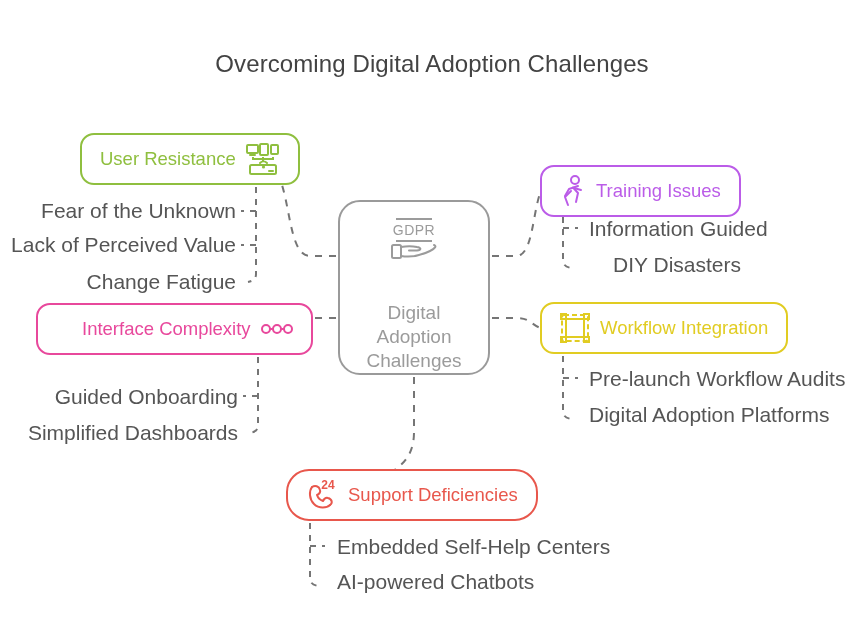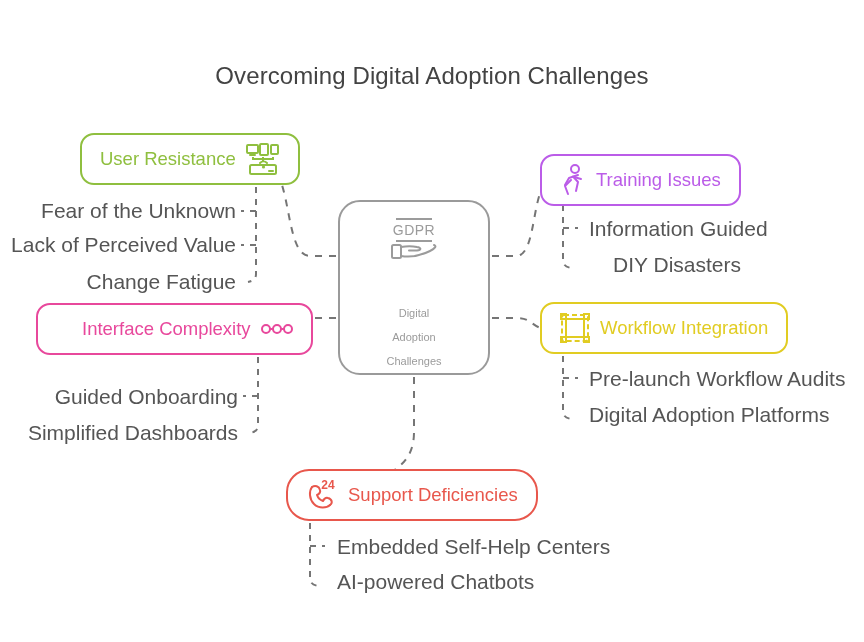--- a/index.html
+++ b/index.html
@@ -24,42 +24,41 @@
   
   .title {
     position: absolute;
     left: 0; top: 50px;
     width: 864px;
     text-align: center;
     font-size: 24px;
     color: #434343;
     letter-spacing: 0.1px;
     white-space: nowrap;
-    margin-top: 12px;
   }
 
   
   .center-node {
     position: absolute;
     left: 338px; top: 200px;
     width: 152px; height: 175px;
     border: 2px solid #9a9a9a;
     border-radius: 22px;
     background: #ffffff;
     display: flex;
     flex-direction: column;
     align-items: center;
     justify-content: space-between;
     padding-top: 13px;
   }
   .center-node .cicon { width: 56px; height: 46px; display: block; }
   .center-label {
     margin-top: 5px;
     text-align: center;
-    font-size: 11px;
+    font-size: 19px;
     line-height: 24px;
     color: #9b9b9b;
   }
 
   
   .pill {
     position: absolute;
     display: flex;
     align-items: center;
     gap: 10px;
@@ -70,21 +69,21 @@
     background: #ffffff;
     white-space: nowrap;
   }
   .pill .ptext { font-size: 18.5px; }
   .pill svg { display: block; flex: 0 0 auto; }
 
   .pill-user      { left: 80px;  top: 133px; border-color: #8fbf3f; }
   .pill-user      .ptext { color: #8fbf3f; }
   .pill-interface { left: 36px;  top: 303px; border-color: #e8489c; padding-left: 44px; }
   .pill-interface .ptext { color: #e8489c; }
-  .pill-training  { left: 540px; top: 154px; border-color: #bb5ce8; }
+  .pill-training  { left: 540px; top: 165px; border-color: #bb5ce8; }
   .pill-training  .ptext { color: #bb5ce8; }
   .pill-workflow  { left: 540px; top: 302px; border-color: #e1cc22; }
   .pill-workflow  .ptext { color: #e1cc22; }
   .pill-support   { left: 286px; top: 469px; border-color: #e8574c; border-radius: 23px; }
   .pill-support   .ptext { color: #e8574c; }
 
   
   .leaf {
     position: absolute;
     font-size: 21px;

